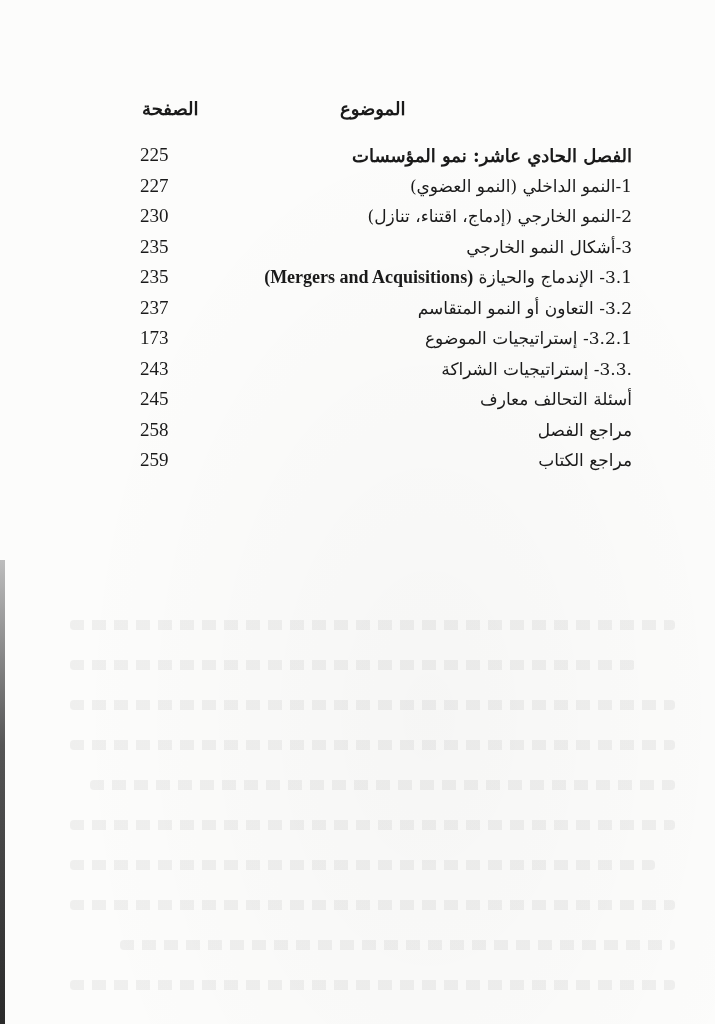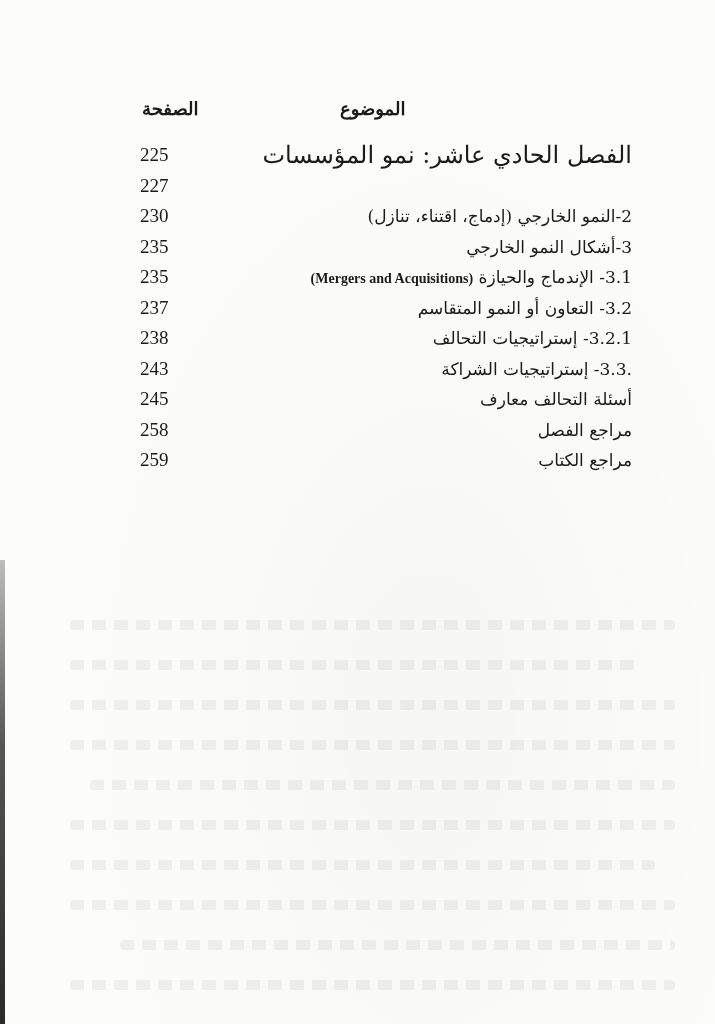--- a/index.html
+++ b/index.html
@@ -66,25 +66,25 @@
       font-size: 19px;
       width: 50px;
       text-align: left;
     }
     .topic {
       direction: rtl;
       text-align: right;
       font-size: 17px;
       white-space: nowrap;
     }
-    .topic.bold { font-weight: normal; font-size: 24px; }
+    .topic.bold { font-weight: bold; font-size: 18px; }
     .topic .latin {
       font-family: "Liberation Serif", serif;
       font-weight: bold;
-      font-size: 14px;
+      font-size: 18px;
     }
   </style>
 </head>
 <body>
 
 <div class="page">
 
   <div class="left-edge"></div>
 
   <div class="bleed" style="top:620px"></div>
@@ -103,20 +103,21 @@
 
   <div class="toc">
 
     <div class="row">
       <span class="num">225</span>
       <span class="topic bold">الفصل الحادي عاشر: نمو المؤسسات</span>
     </div>
 
     <div class="row">
       <span class="num">227</span>
+      <span class="topic">1-النمو الداخلي (النمو العضوي)</span>
     </div>
 
     <div class="row">
       <span class="num">230</span>
       <span class="topic">2-النمو الخارجي (إدماج، اقتناء، تنازل)</span>
     </div>
 
     <div class="row">
       <span class="num">235</span>
       <span class="topic">3-أشكال النمو الخارجي</span>
@@ -129,22 +130,22 @@
         <span class="latin">(Mergers and Acquisitions)</span>
       </span>
     </div>
 
     <div class="row">
       <span class="num">237</span>
       <span class="topic">3.2- التعاون أو النمو المتقاسم</span>
     </div>
 
     <div class="row">
-      <span class="num">238</span>
-      <span class="topic">3.2.1- إستراتيجيات التحالف</span>
+      <span class="num">173</span>
+      <span class="topic">3.2.1- إستراتيجيات الموضوع</span>
     </div>
 
     <div class="row">
       <span class="num">243</span>
       <span class="topic">.3.3- إستراتيجيات الشراكة</span>
     </div>
 
     <div class="row">
       <span class="num">245</span>
       <span class="topic">أسئلة التحالف معارف</span>

